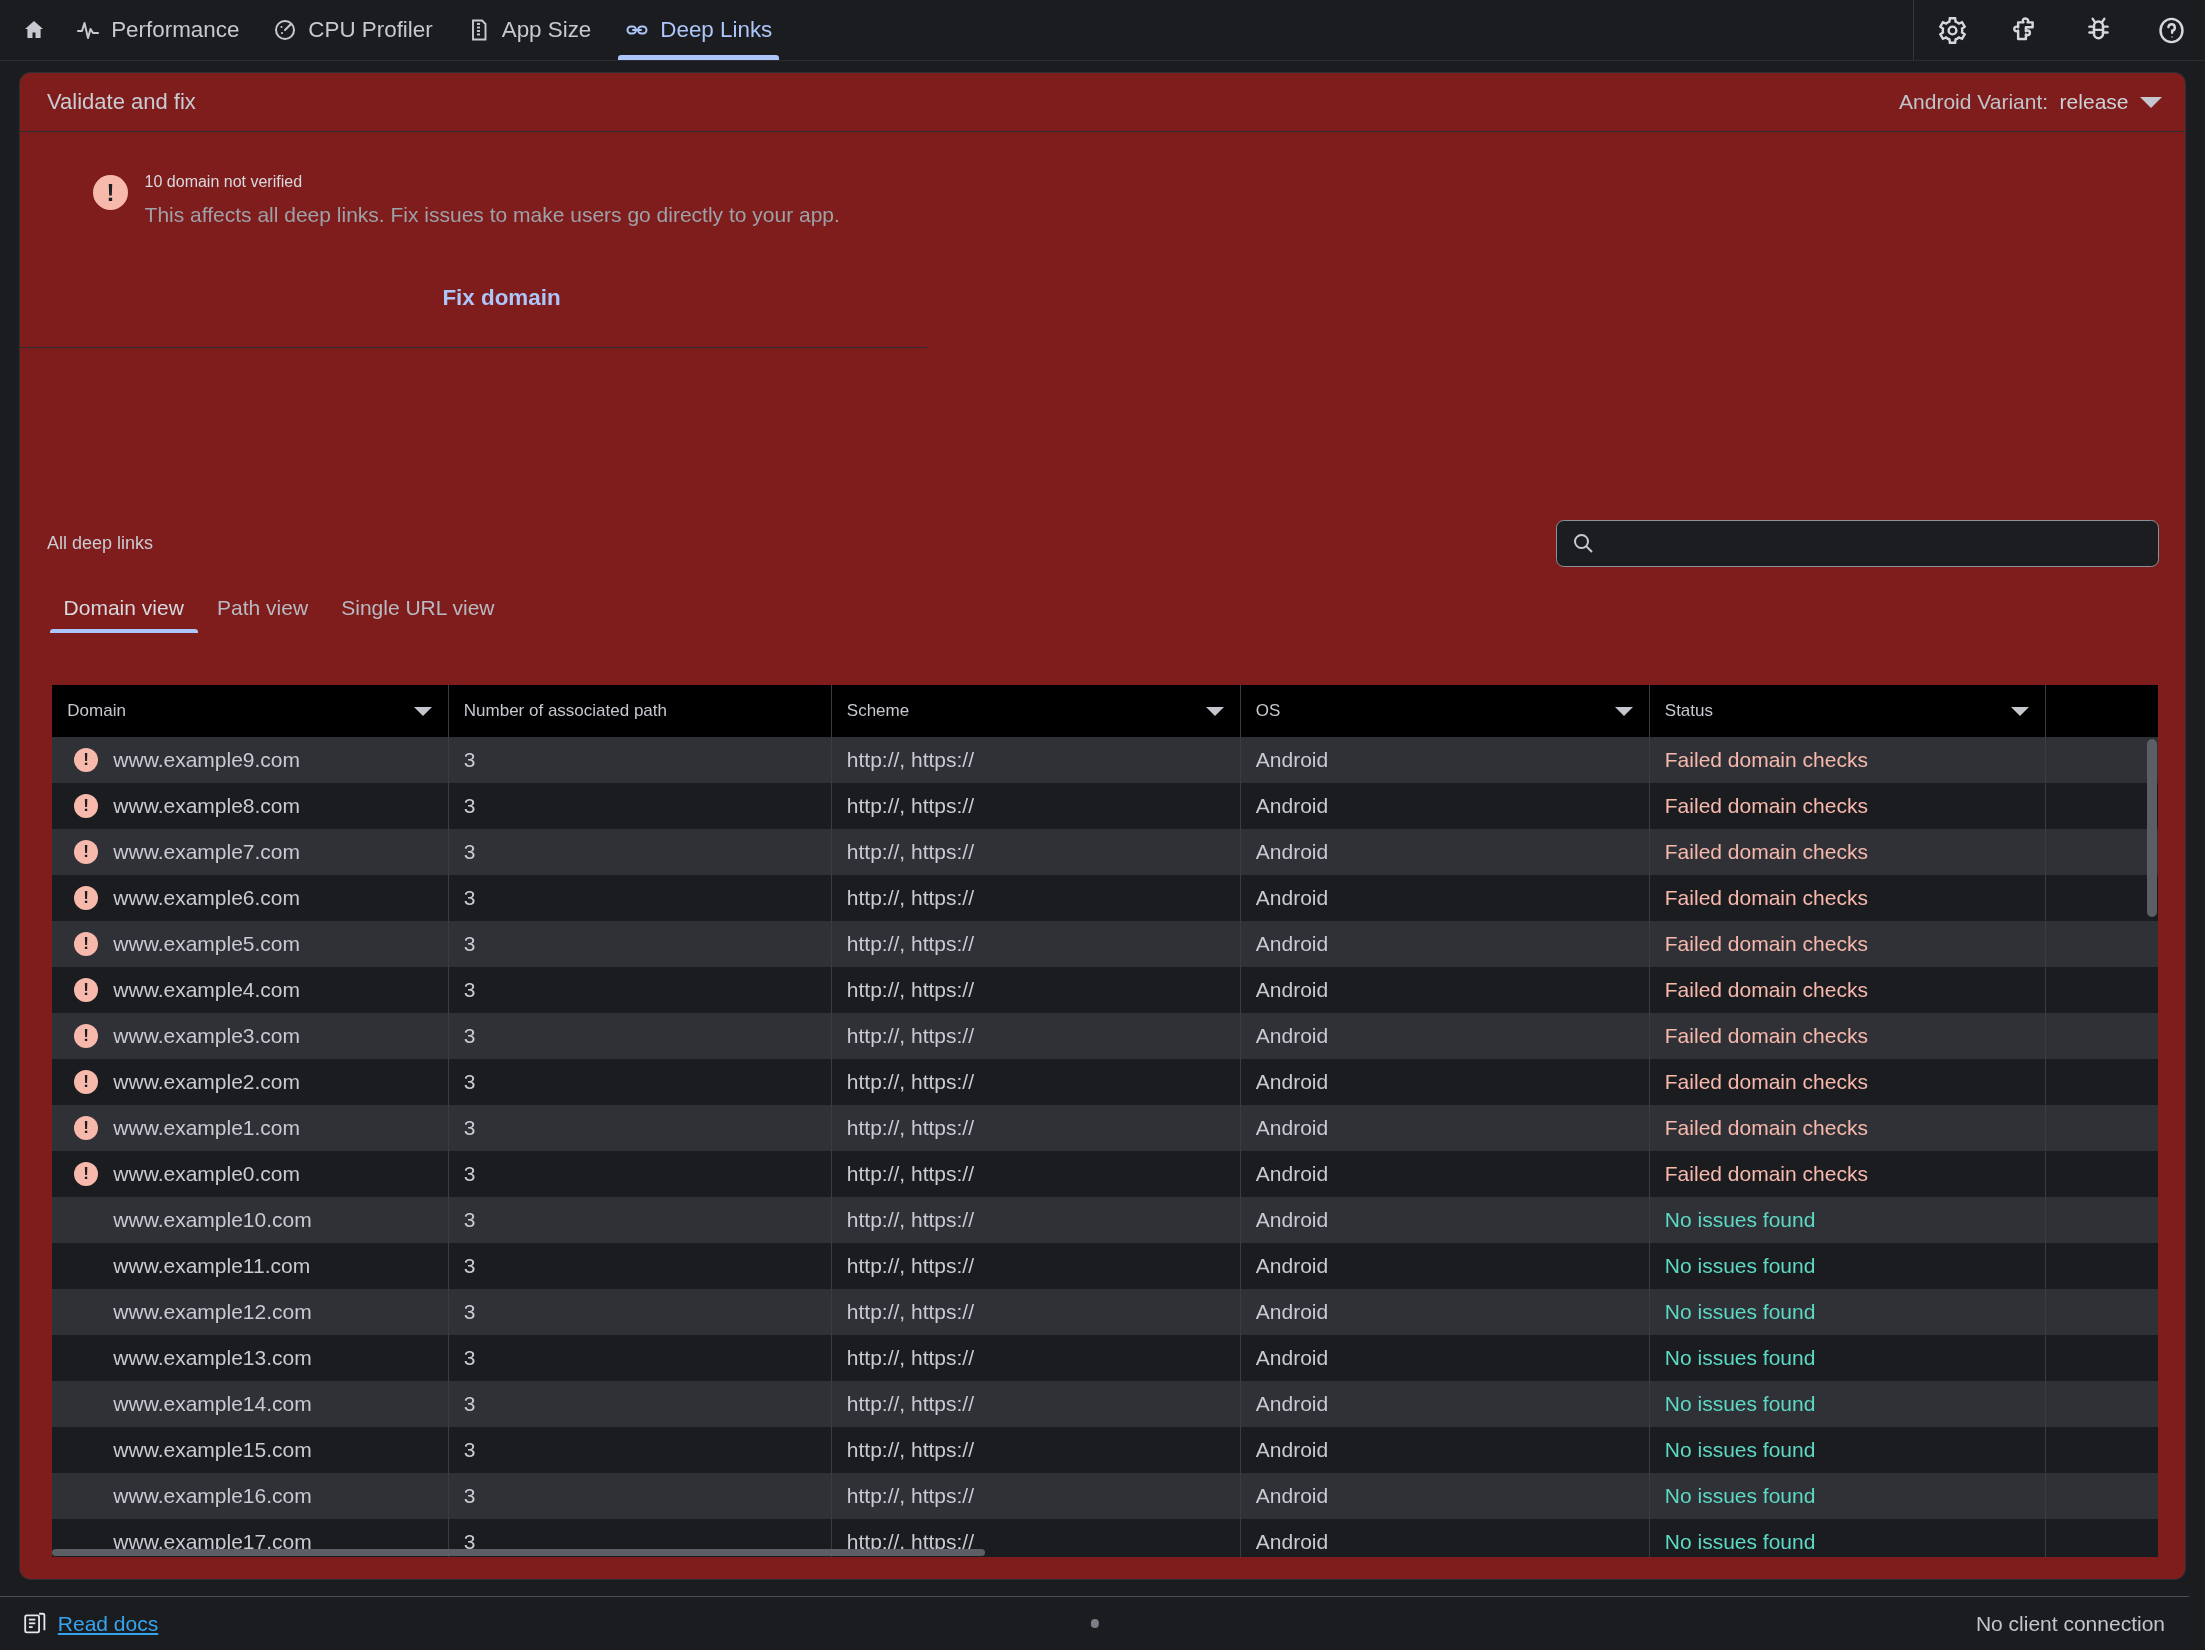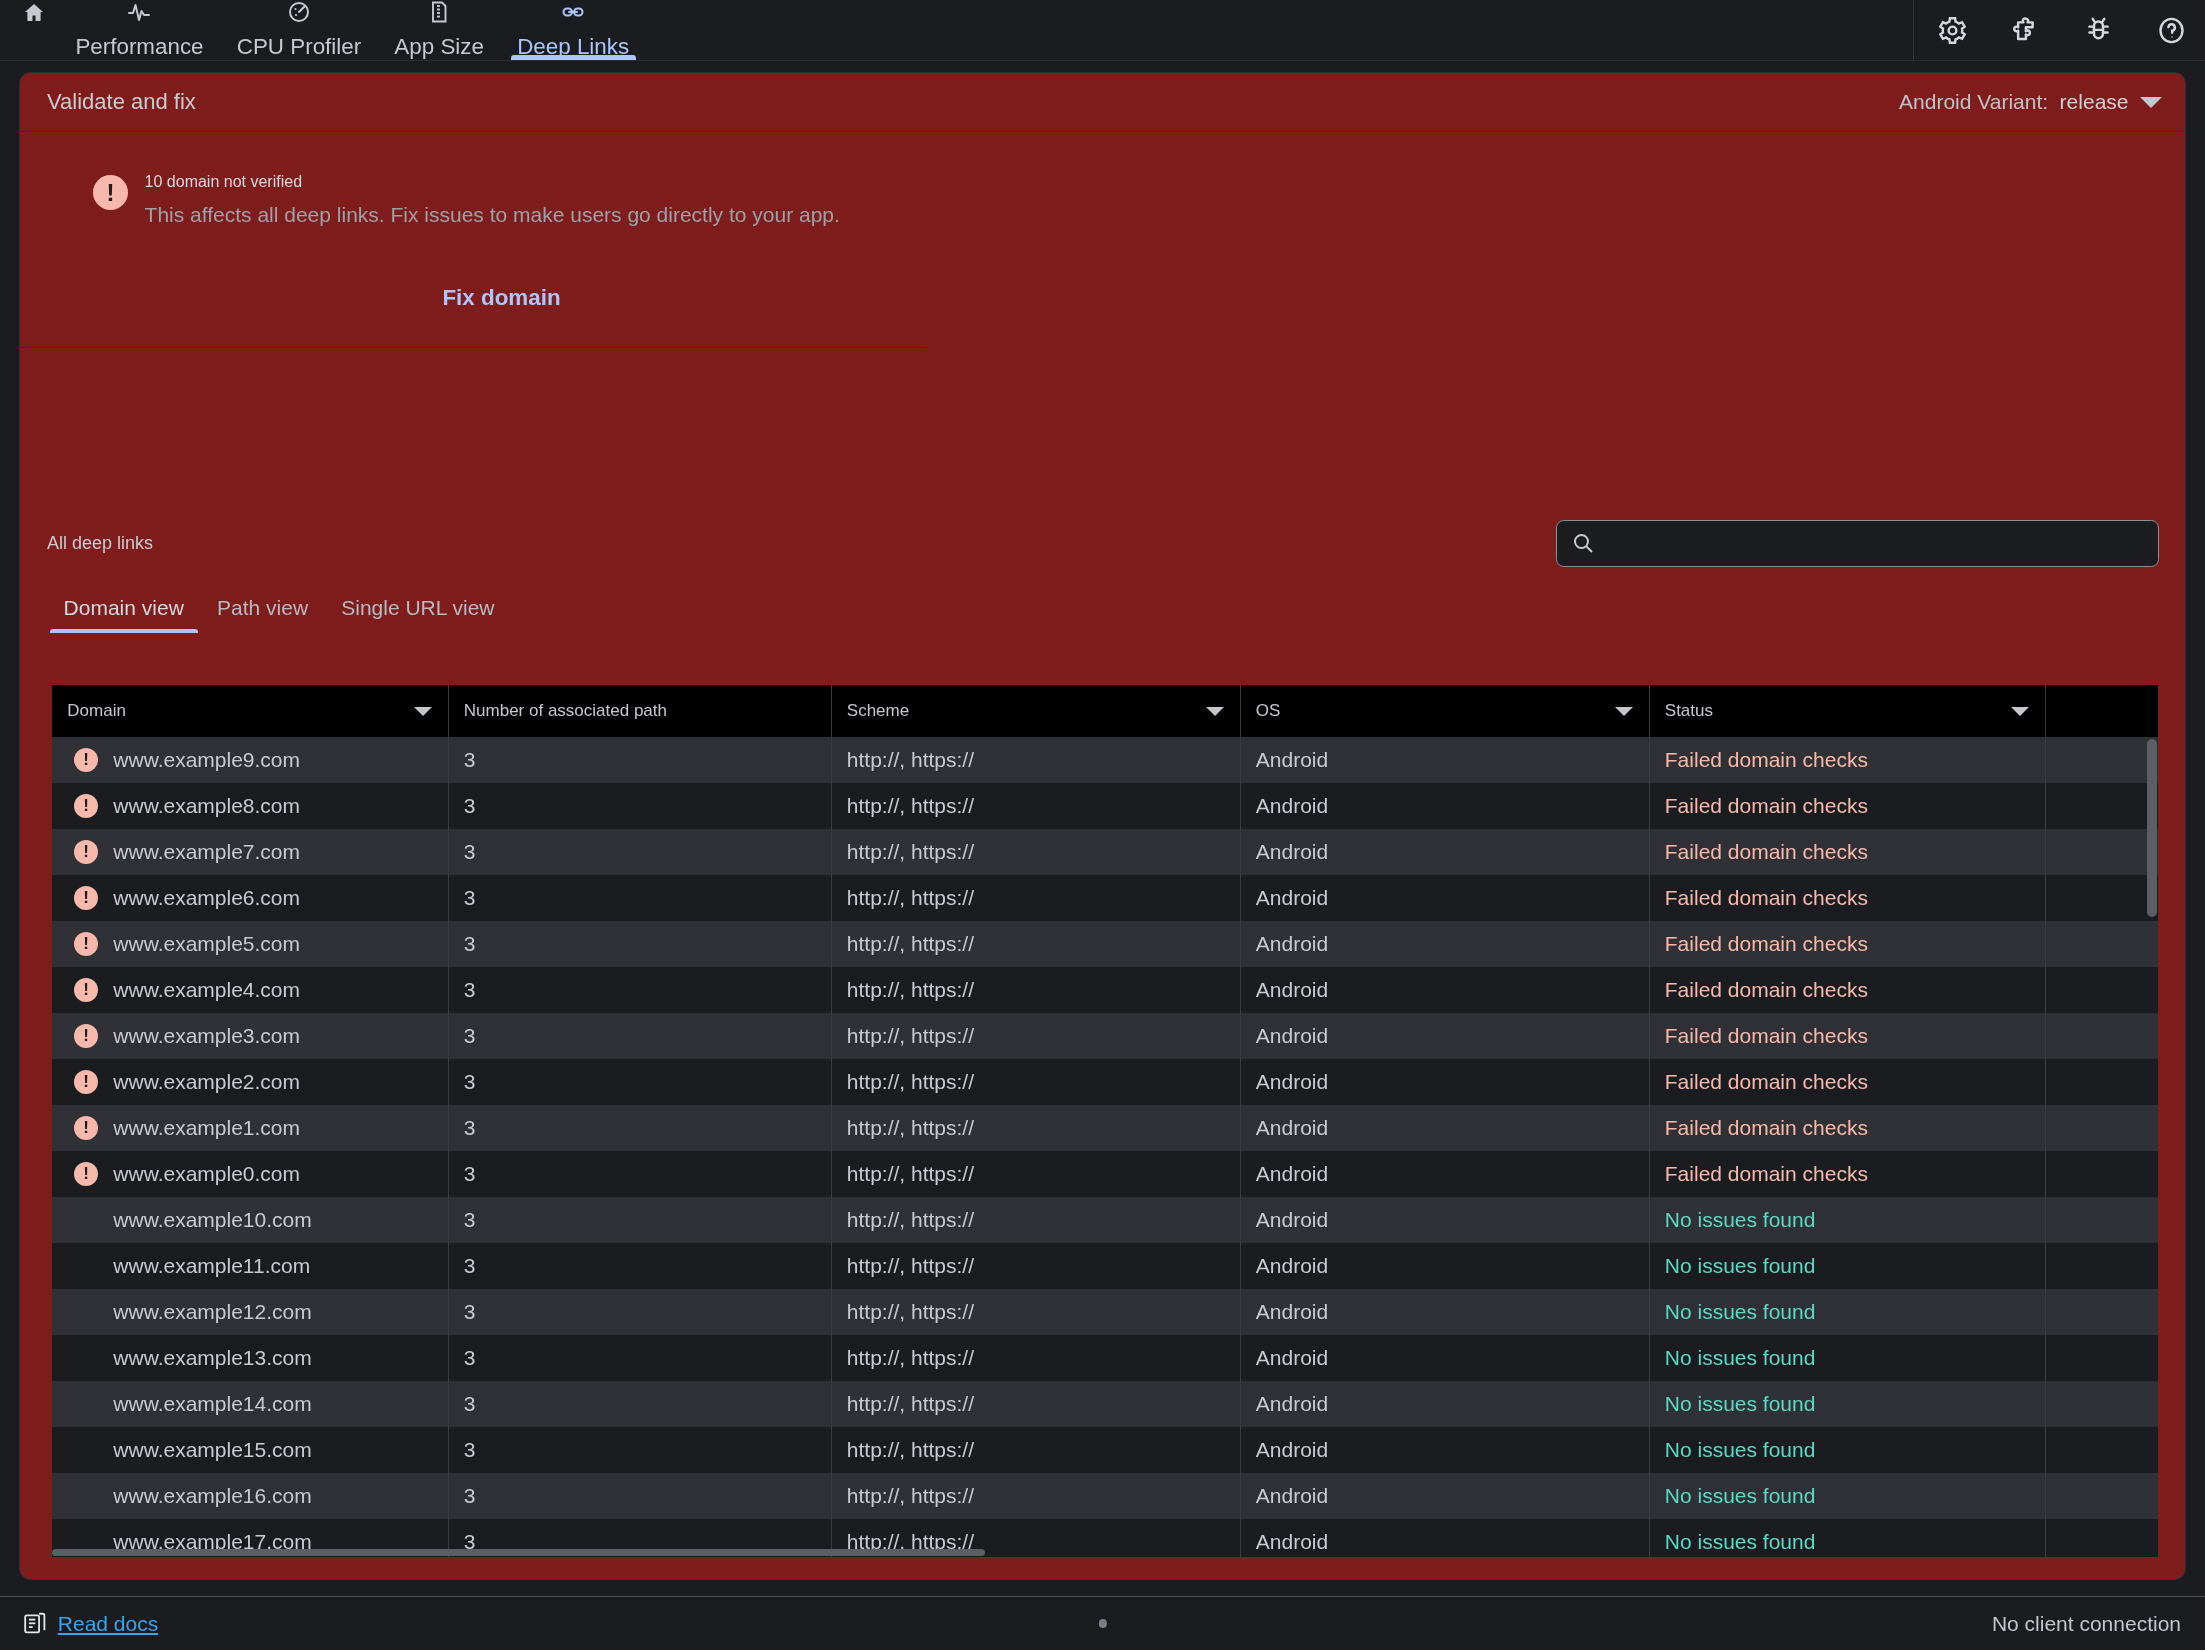--- a/index.html
+++ b/index.html
@@ -18,21 +18,20 @@
     border-bottom: 1.3px solid #2a2c31;
     position: relative;
   }
   #nav-left { display: flex; align-items: stretch; padding-left: 7.7px; }
   .nav-tab {
     display: flex; align-items: center; gap: 10.2px;
     padding: 0 16.6px;
     color: #c6c9cf; font-size: 22.4px;
     position: relative;
     white-space: nowrap;
-    flex-direction: column;
   }
   .nav-tab.home { padding: 0 11.5px 0 14px; }
   .nav-tab.active { color: #adc6fa; }
   .nav-tab.active .tab-underline {
     position: absolute; left: 10.2px; right: 10.2px; bottom: 0;
     height: 5.1px; background: #adc6fa; border-radius: 3.2px 3.2px 0 0;
   }
   .nav-icon { display: inline-flex; align-items: center; justify-content: center; width: 25.6px; height: 25.6px; }
   .nav-icon svg { width: 24px; height: 24px; display: block; }
   #nav-right {
@@ -162,21 +161,21 @@
   #hscroll {
     position: absolute; left: 0; right: 14px; bottom: 0; height: 9px;
   }
   #hthumb {
     position: absolute; left: 0; top: 1.3px; width: 933px; height: 7px;
     background: #5c5e65; border-radius: 4.5px;
   }
 
   
   #footer {
-    position: absolute; left: 0; right: 0; bottom: 0; height: 54px;
+    position: absolute; left: 0; right: 16px; bottom: 0; height: 54px;
     background: #1b1c20; border-top: 1.9px solid #4a4d55;
     display: flex; align-items: center; padding: 0 24px 0 22px;
   }
   #read-docs { display: flex; align-items: center; gap: 10.2px; }
   #read-docs svg { width: 25.6px; height: 25.6px; }
   #read-docs-link {
     color: #35a5f0; font-size: 21px; text-decoration: underline; cursor: pointer;
   }
   #footer-dot {
     position: absolute; left: 50%; transform: translateX(-50%);

